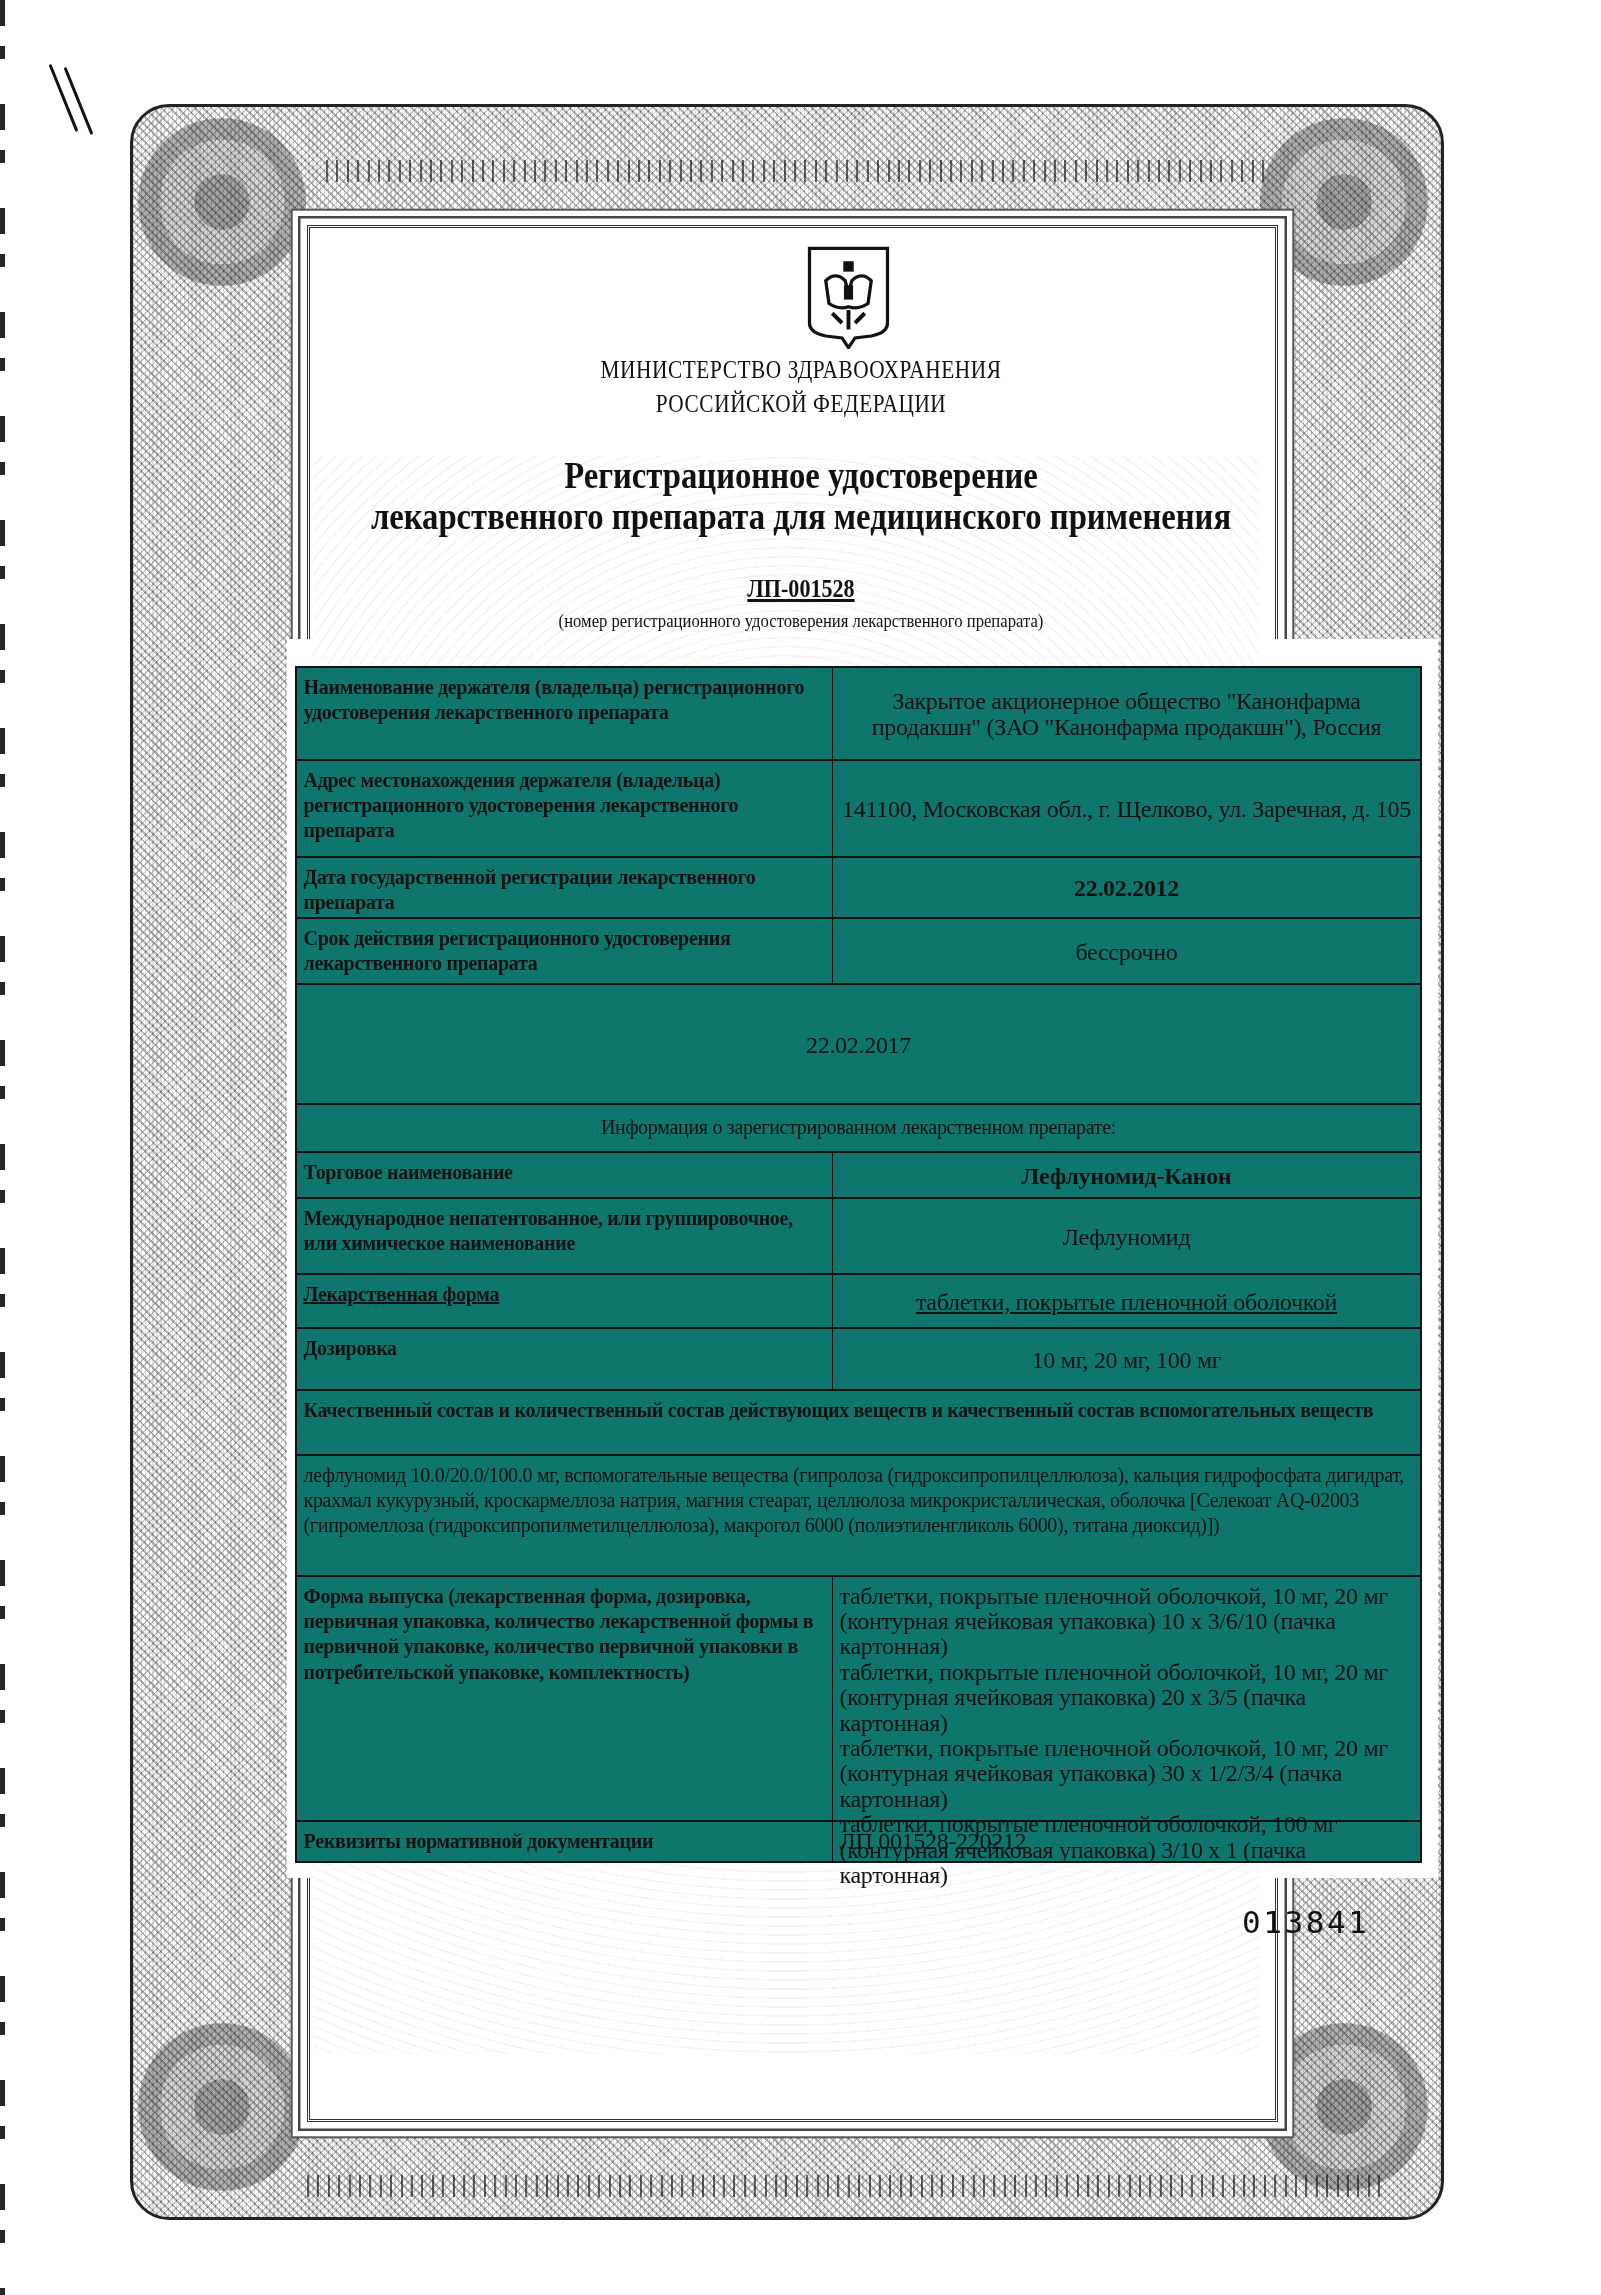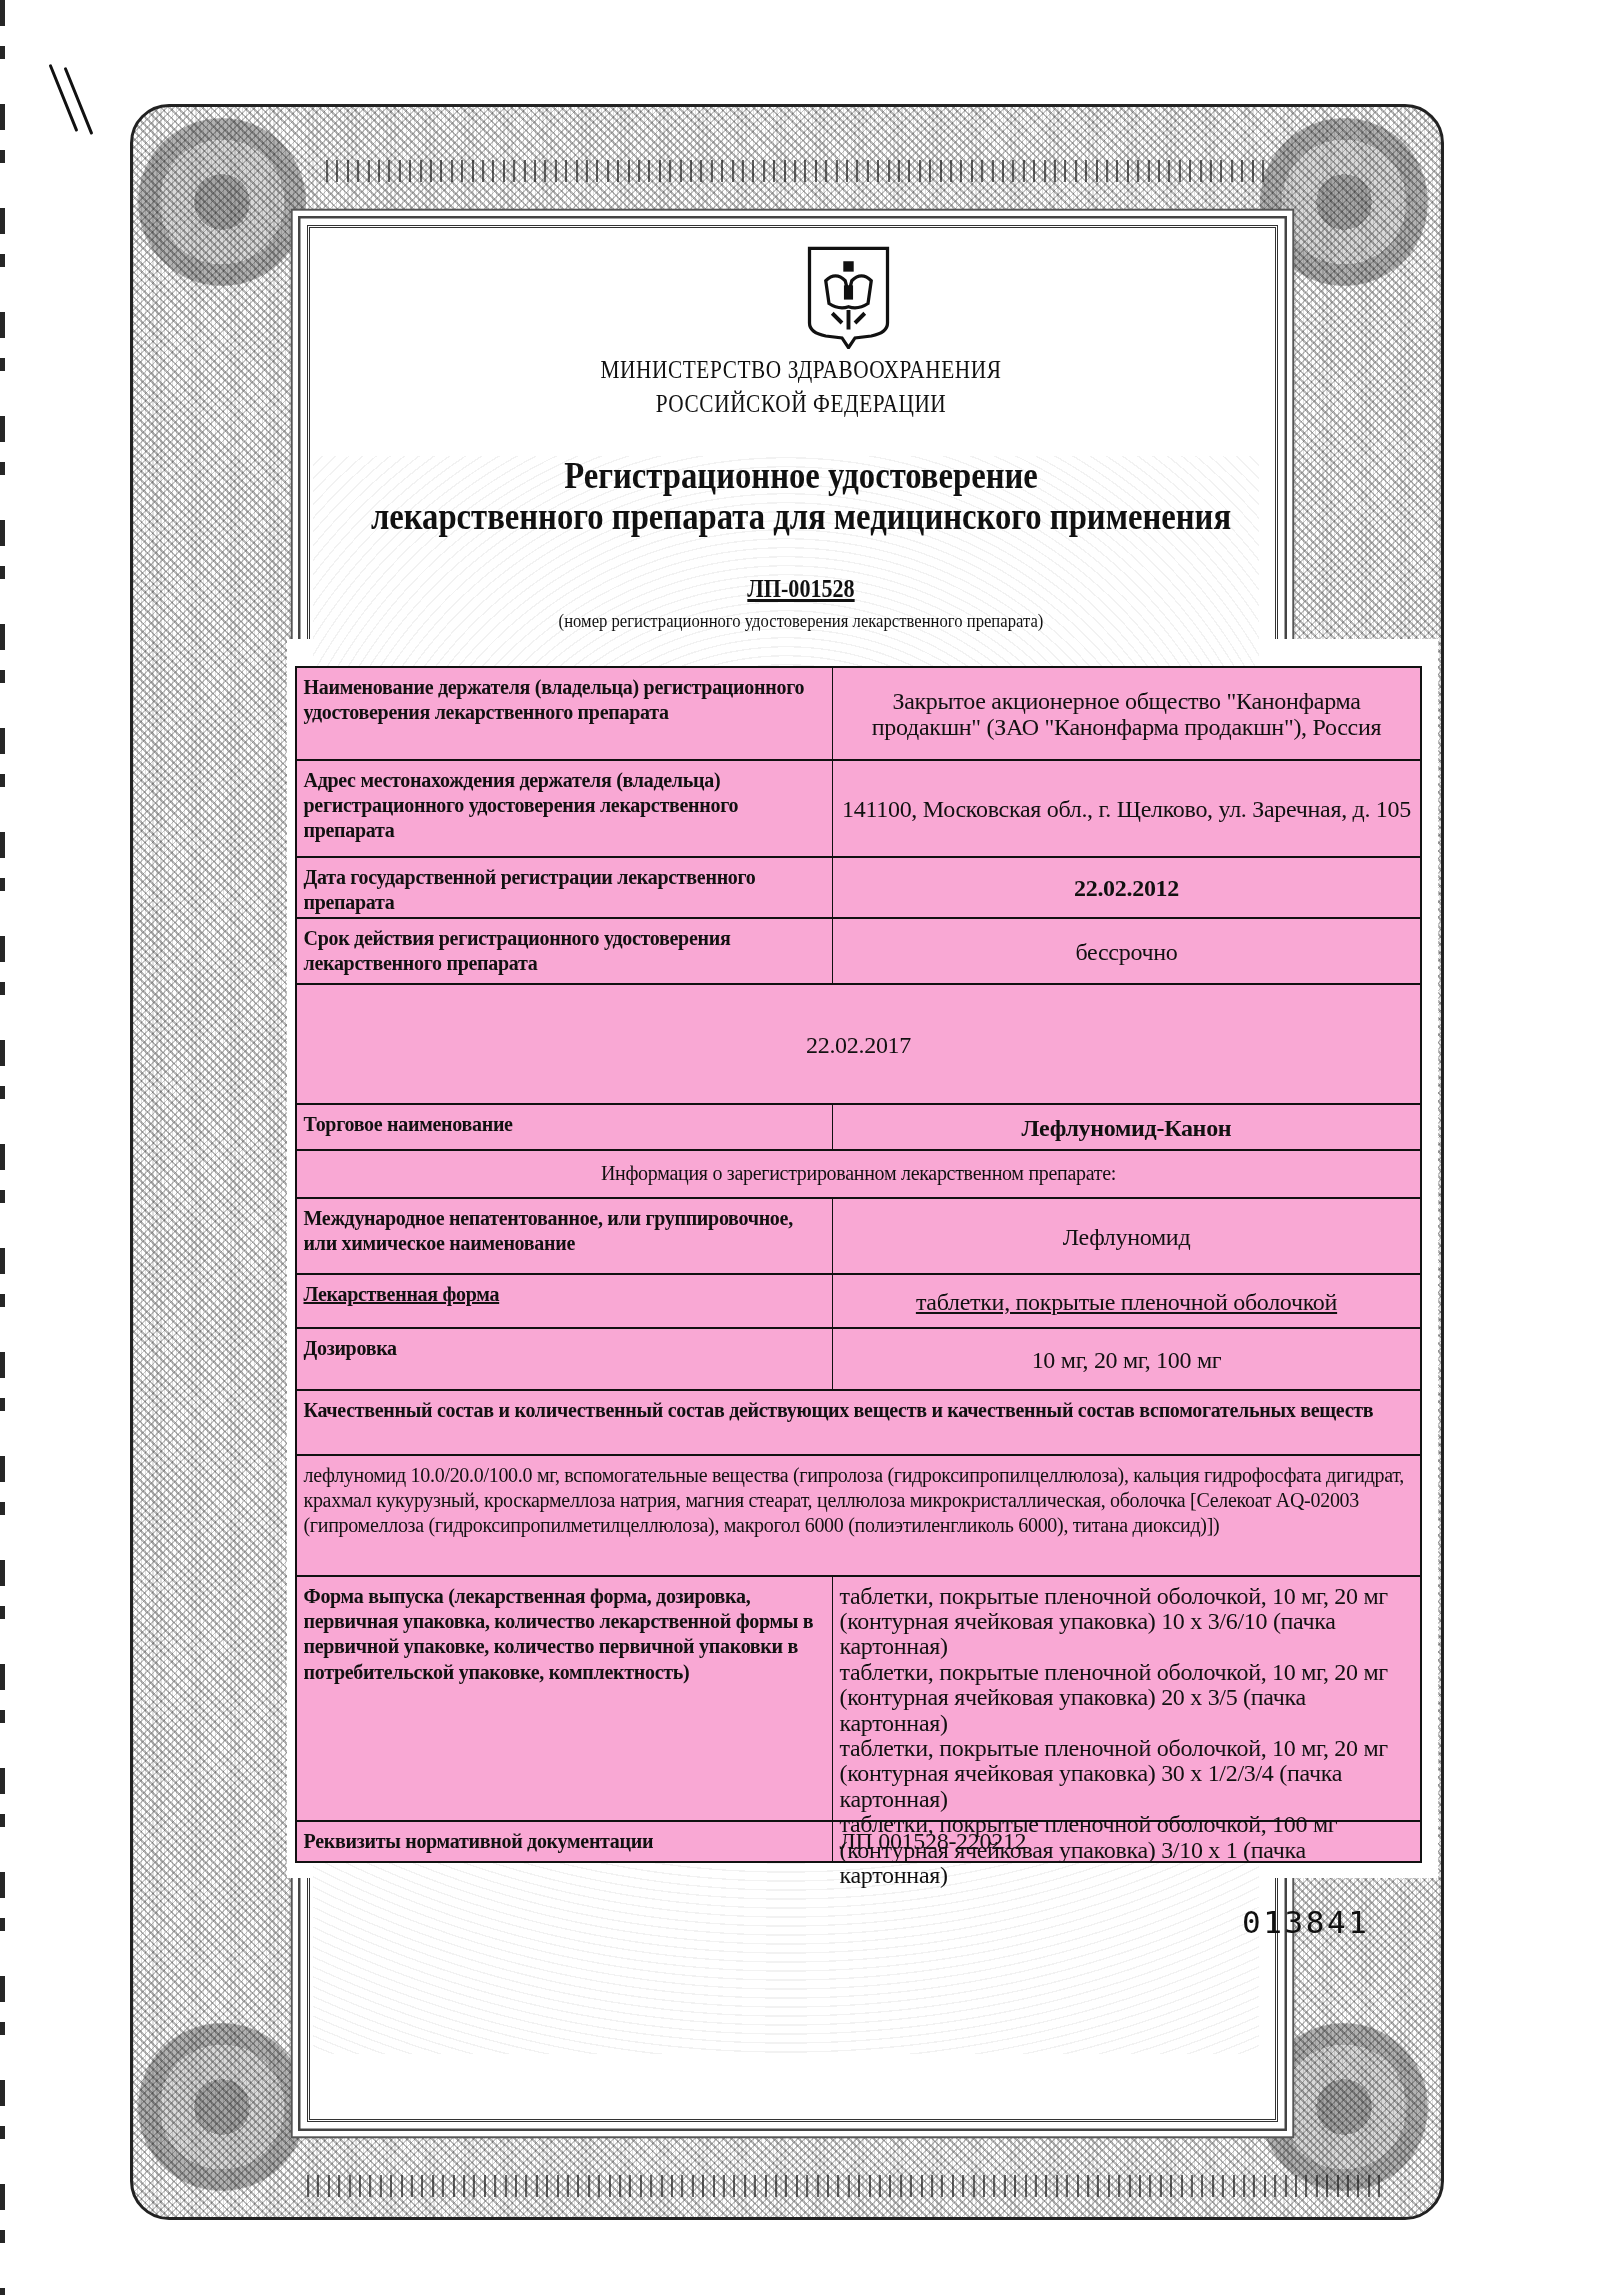--- a/index.html
+++ b/index.html
@@ -47,21 +47,21 @@
       repeating-radial-gradient(circle at 50% 30%, rgba(0,0,0,.05) 0 1.3px, transparent 1.3px 9px);
     pointer-events:none;
   }
   
   .emblem { left:806px; top:245px; width:85px; height:104px; }
   .ministry { left:0; width:1602px; text-align:center; font-size:26px; letter-spacing:0.7px; line-height:1; transform:scaleX(.82); }
   .title { left:0; width:1602px; text-align:center; font-size:38px; font-weight:bold; line-height:1; transform:scaleX(.86); }
   .regnum { left:0; width:1602px; text-align:center; font-size:26px; font-weight:bold; text-decoration:underline; text-decoration-thickness:2.6px; transform:scaleX(.85);}
   .regnum-sub { left:0; width:1602px; text-align:center; font-size:19.6px; transform:scaleX(.85);}
   
-  .tbl { left:295px; top:666px; width:1127px; border:2px solid #111; box-sizing:border-box; background:#f9a8d4; }
+  .tbl { left:295px; top:666px; width:1127px; border:2px solid #111; box-sizing:border-box; background:#0f766e; }
   .row { display:flex; border-top:2.6px solid #111; box-sizing:border-box; }
   .row:first-child { border-top:none; }
   .cell-l { width:536px; border-right:1.3px solid #111; padding:6.5px 5.2px 3.9px 6.5px; box-sizing:border-box;
     font-size:20px; font-weight:bold; line-height:25.4px; letter-spacing:-0.3px; }
   .cell-r { flex:1; padding:6.5px 6.5px 3.9px 6.5px; box-sizing:border-box; font-size:24px; line-height:25.4px;
     display:flex; align-items:center; justify-content:center; text-align:center; letter-spacing:-0.3px; }
   .cell-r.top { align-items:flex-start; justify-content:flex-start; text-align:left; }
   .cell-r.bold { font-weight:bold; }
   .cell-full { flex:1; padding:6.5px; box-sizing:border-box; font-size:20px; line-height:25.4px; letter-spacing:-0.3px; }
   .cell-full.center { text-align:center; display:flex; align-items:center; justify-content:center; }
@@ -117,26 +117,26 @@
     <div class="cell-l">Дата государственной регистрации лекарственного препарата</div>
     <div class="cell-r bold">22.02.2012</div>
   </div>
   <div class="row" style="height:66px;">
     <div class="cell-l">Срок действия регистрационного удостоверения лекарственного препарата</div>
     <div class="cell-r">бессрочно</div>
   </div>
   <div class="row" style="height:120px;">
     <div class="cell-r">22.02.2017</div>
   </div>
+  <div class="row" style="height:48px;">
+    <div class="cell-full center">Информация о зарегистрированном лекарственном препарате:</div>
+  </div>
   <div class="row" style="height:46px;">
     <div class="cell-l">Торговое наименование</div>
     <div class="cell-r bold">Лефлуномид-Канон</div>
-  </div>
-  <div class="row" style="height:48px;">
-    <div class="cell-full center">Информация о зарегистрированном лекарственном препарате:</div>
   </div>
   <div class="row" style="height:76px;">
     <div class="cell-l">Международное непатентованное, или группировочное, или химическое наименование</div>
     <div class="cell-r">Лефлуномид</div>
   </div>
   <div class="row" style="height:54px;text-decoration:underline;">
     <div class="cell-l">Лекарственная форма</div>
     <div class="cell-r">таблетки, покрытые пленочной оболочкой</div>
   </div>
   <div class="row" style="height:62px;">

